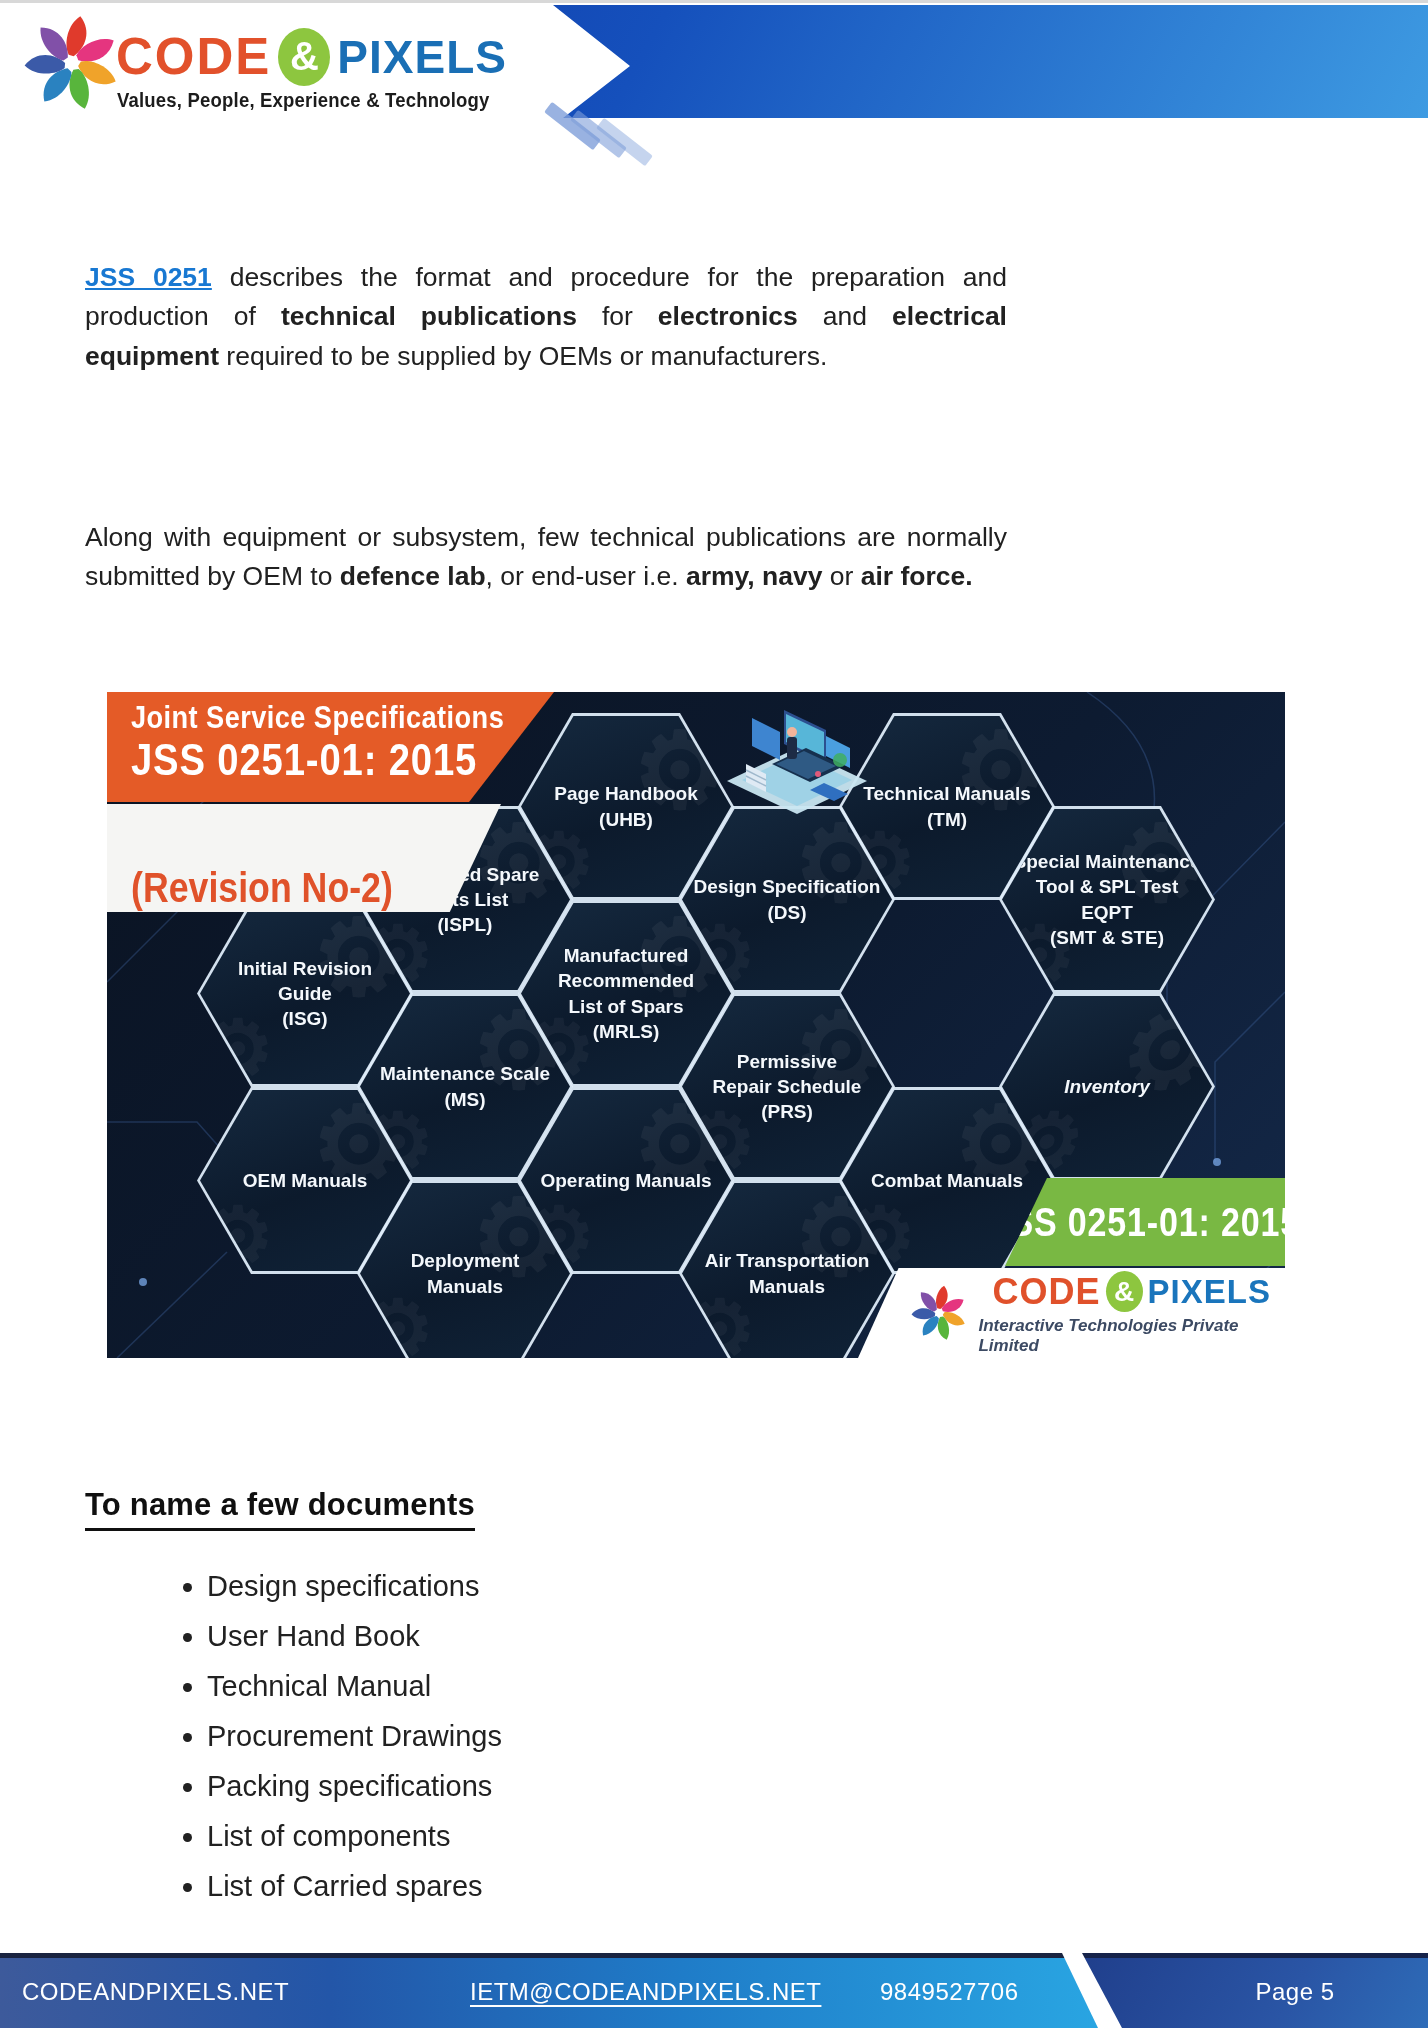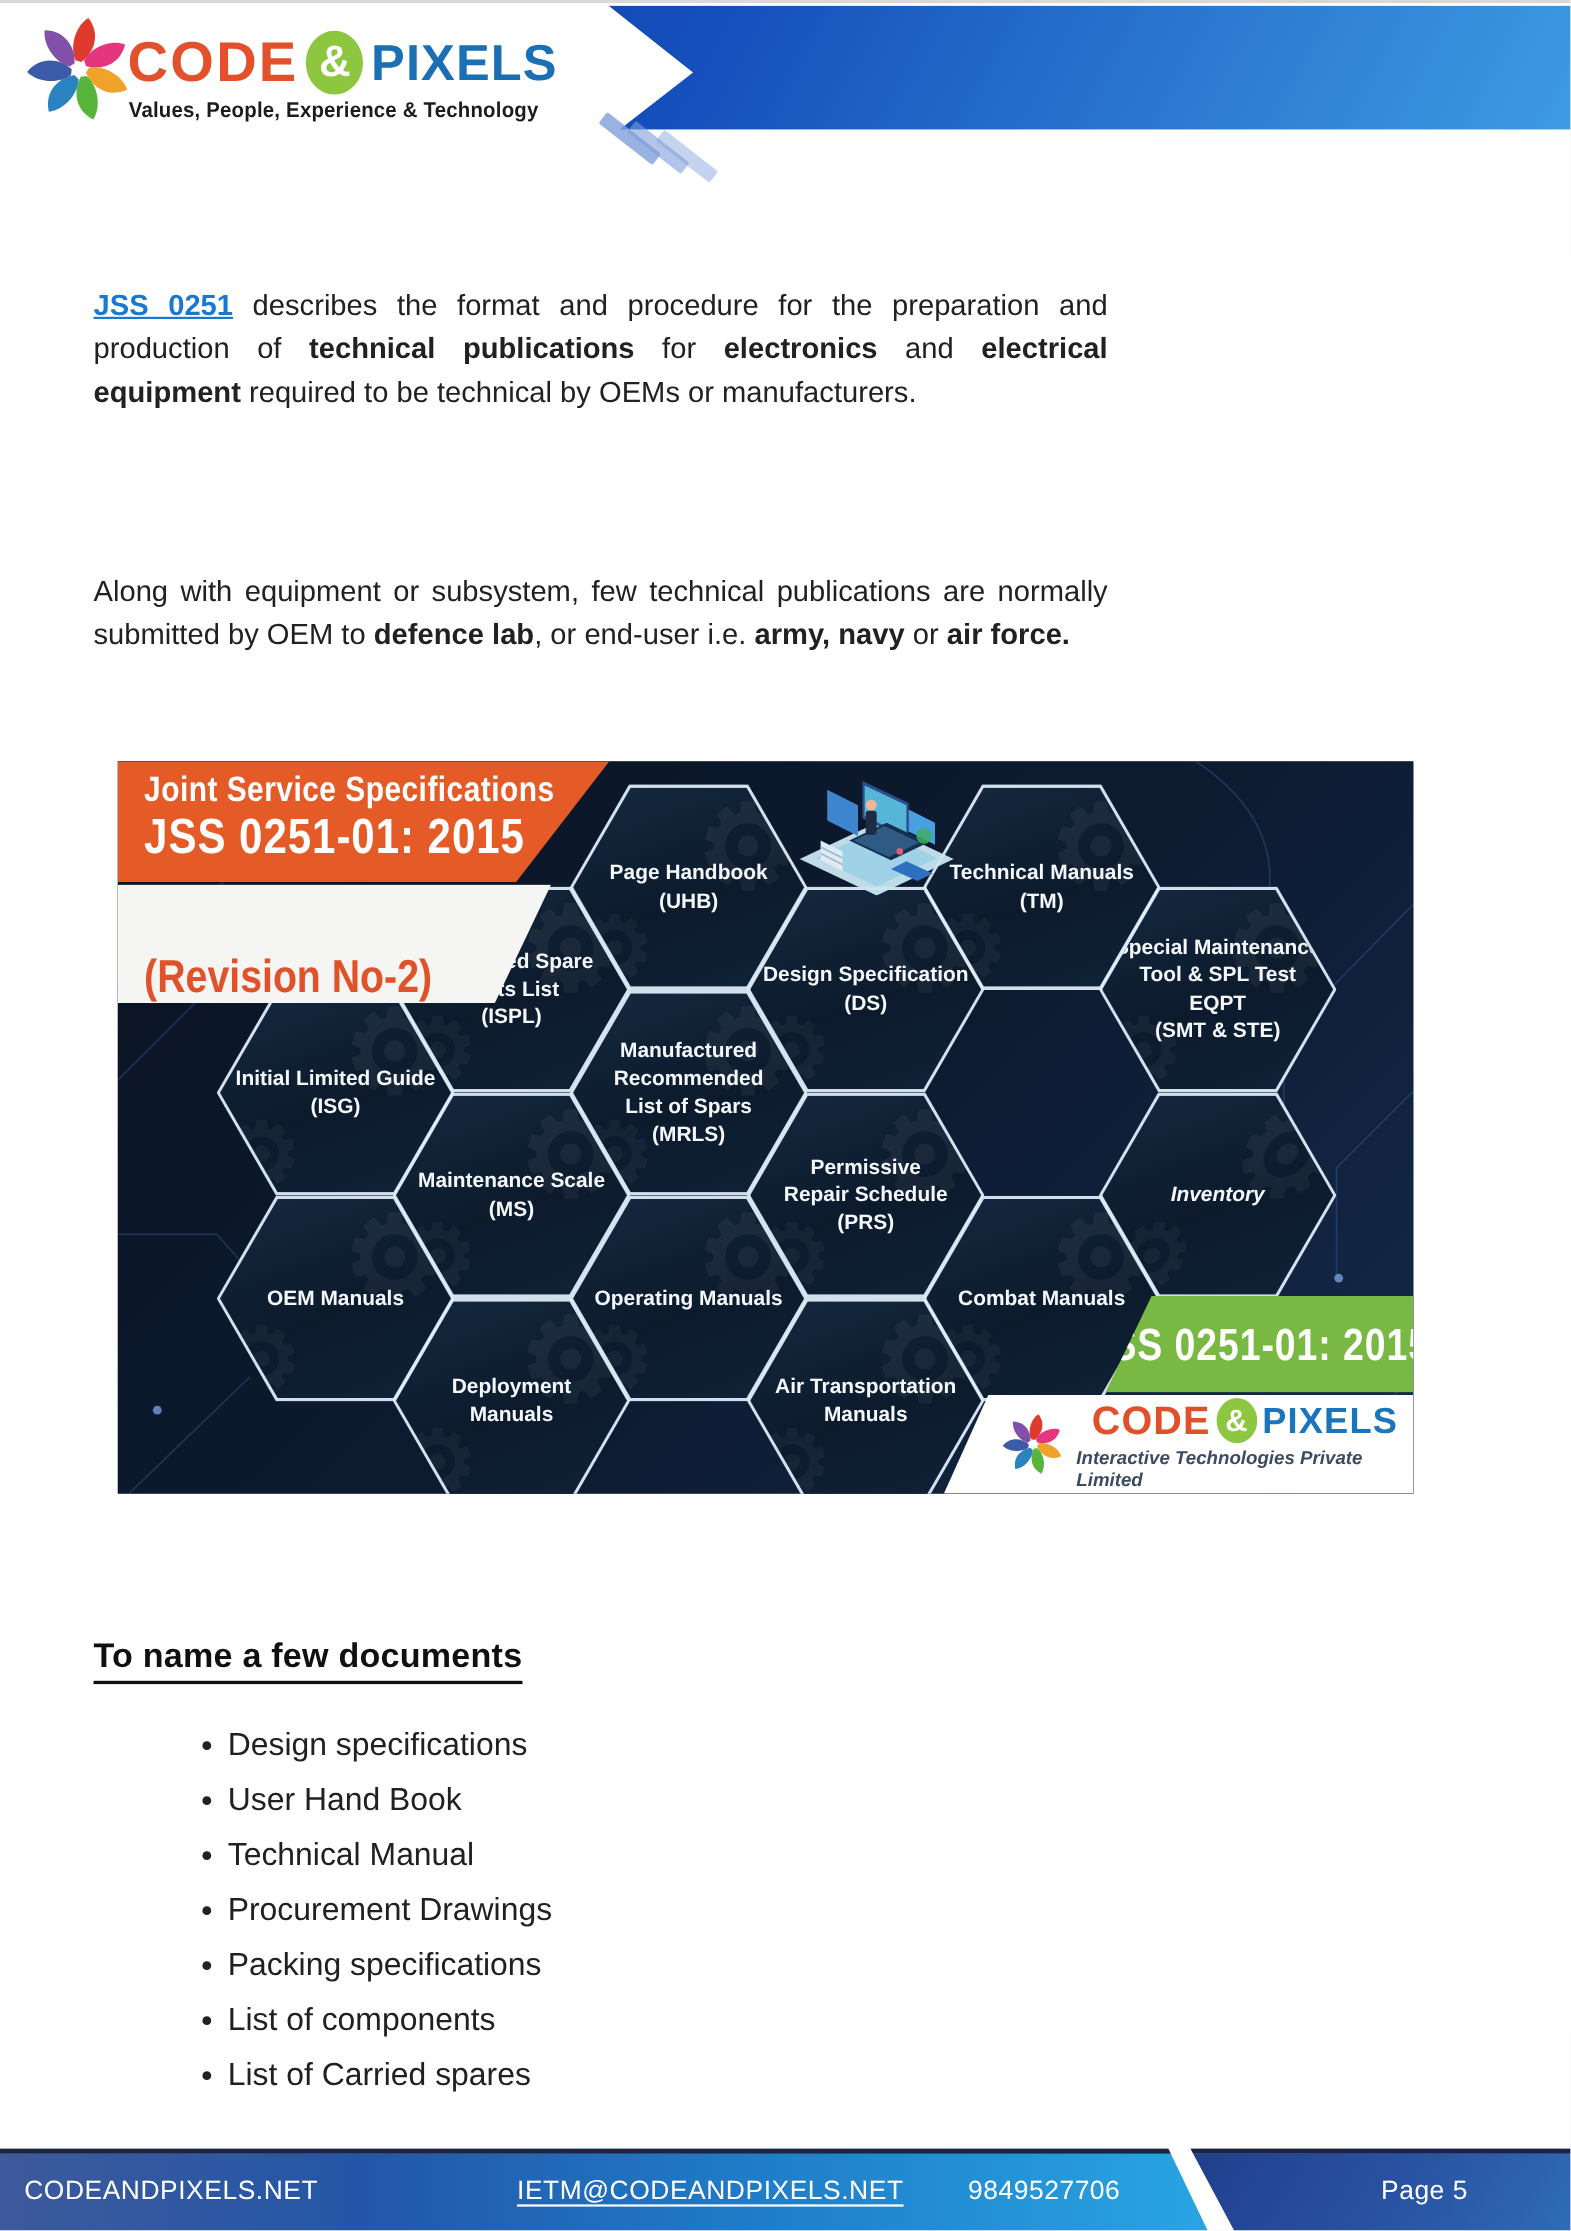--- a/index.html
+++ b/index.html
@@ -128,21 +128,21 @@
     </svg>
 
     <div class="brandrow">
       <span class="brand-code">CODE</span>
       <span class="amp-circle">&amp;</span>
       <span class="brand-pixels">PIXELS</span>
     </div>
     <div class="tagline">Values, People, Experience &amp; Technology</div>
   </div>
 
-  <p class="bodytext p1"><a class="jss-link">JSS 0251</a><span> describes the format and procedure for the preparation and production of </span><strong>technical publications</strong><span> for </span><strong>electronics</strong><span> and </span><strong>electrical equipment</strong><span> required to be technical by OEMs or manufacturers.</span></p>
+  <p class="bodytext p1"><a class="jss-link">JSS 0251</a><span> describes the format and procedure for the preparation and production of </span><strong>technical publications</strong><span> for </span><strong>electronics</strong><span> and </span><strong>electrical equipment</strong><span> required to be supplied by OEMs or manufacturers.</span></p>
 
   <p class="bodytext p2"><span>Along with equipment or subsystem, few technical publications are normally submitted by OEM to </span><strong>defence lab</strong><span>, or end-user i.e. </span><strong>army, navy</strong><span> or </span><strong>air force.</strong></p>
 
   <div class="info">
 
     <svg class="circuit" width="1178" height="666">
       <g stroke="#3c5f98" stroke-width="1.5" fill="none" opacity="0.4">
         <polyline points="0,205 118,88 118,20"></polyline>
         <polyline points="0,290 150,140 210,140"></polyline>
         <polyline points="0,430 90,430 170,520"></polyline>
@@ -178,21 +178,21 @@
         <div class="hex-inner">Design Specification
 (DS)</div>
       </div>
     <div class="hex h4">
         <div class="hex-inner">Special Maintenance
 Tool &amp; SPL Test
 EQPT
 (SMT &amp; STE)</div>
       </div>
     <div class="hex h5">
-        <div class="hex-inner">Initial Limited Guide
+        <div class="hex-inner">Initial Revision Guide
 (ISG)</div>
       </div>
     <div class="hex h6">
         <div class="hex-inner">Manufactured
 Recommended
 List of Spars
 (MRLS)</div>
       </div>
     <div class="hex h8">
         <div class="hex-inner">Maintenance Scale

